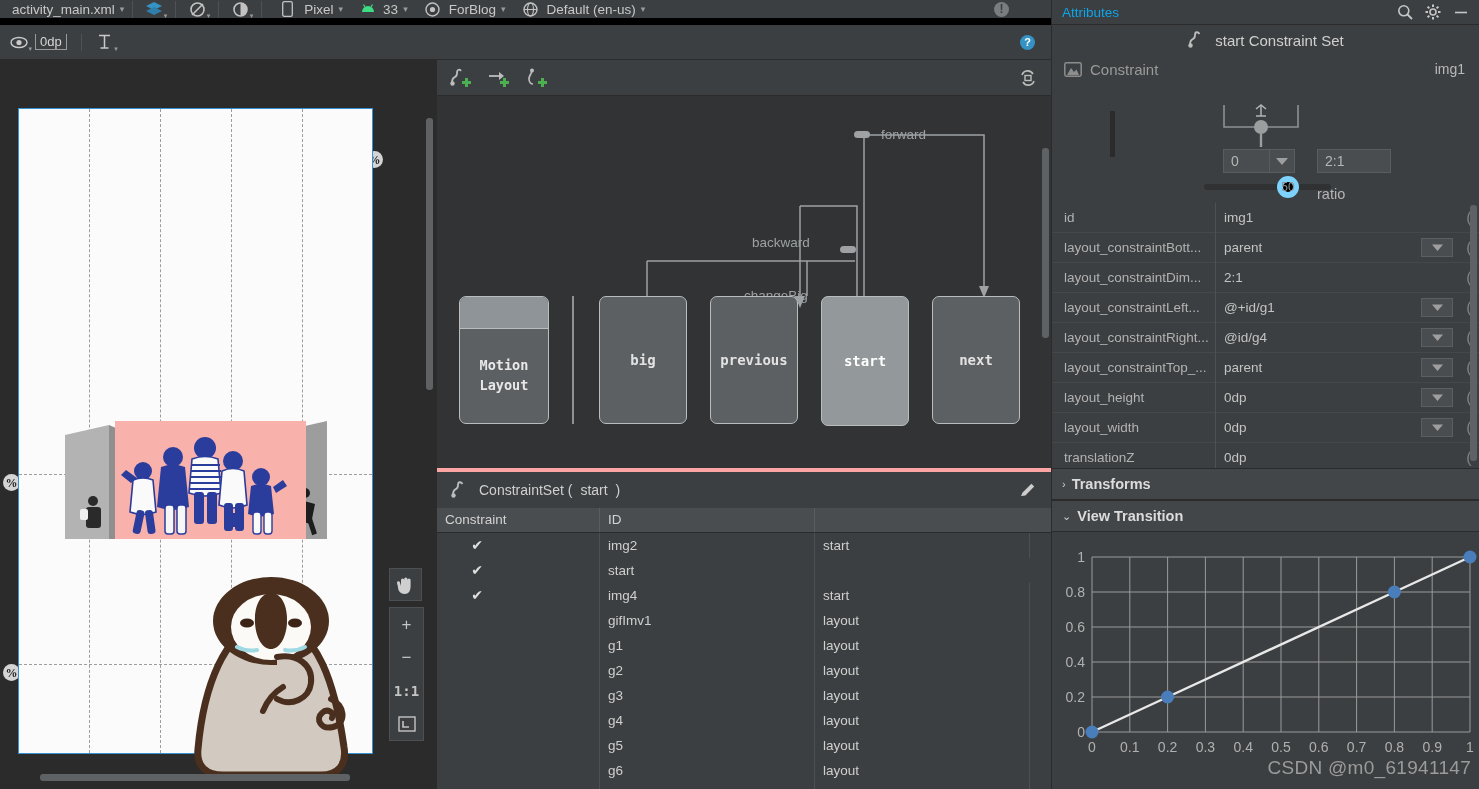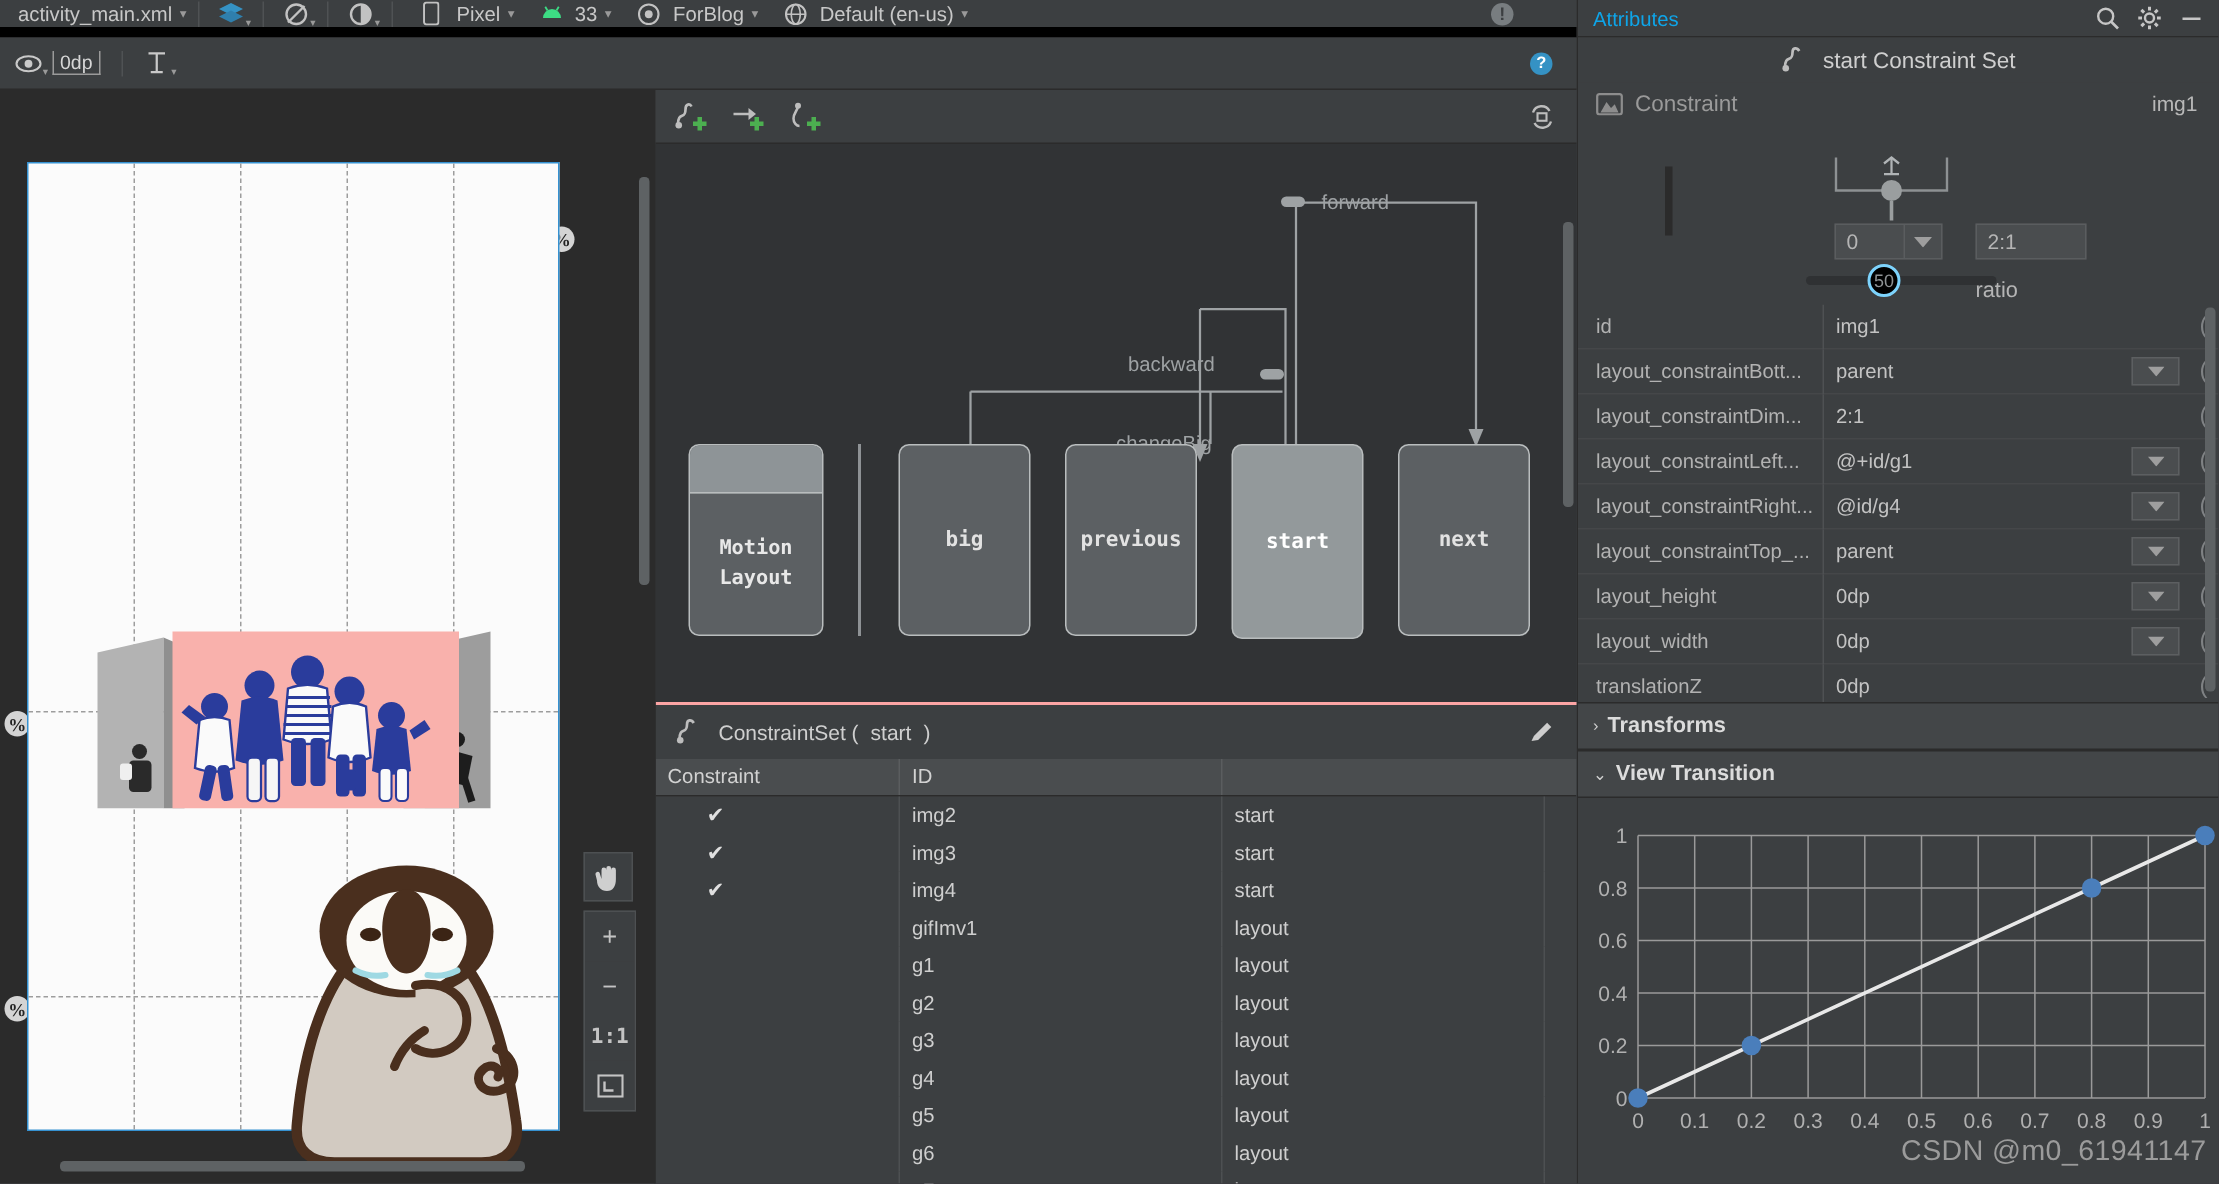--- a/index.html
+++ b/index.html
@@ -88,21 +88,21 @@
   .ml-node .cap { height: 32px; background: #8e9497; border-bottom: 1px solid #b9bdbe; }
   .ml-node .lbl { display:flex; align-items:center; justify-content:center; height: calc(100% - 33px);
                   color: #e8e8e8; font-size: 13.5px; font-weight: bold; text-align:center; line-height: 1.45;
                   font-family: "DejaVu Sans Mono", monospace;}
   .tr-label { position: absolute; color: #9ea2a4; font-size: 13.5px; white-space: nowrap; }
   .tr-pill { position: absolute; width: 16px; height: 7px; border-radius: 4px; background: #9ea2a4; }
   .node-divider { position: absolute; width: 2px; background: #8e9295; }
   .graph-vscroll { position: absolute; right: 2px; top: 52px; width: 7px; height: 190px; background: #5e6264; border-radius: 3px; }
 
   
-  .cs-pane { flex: 1; display: flex; flex-direction: column; min-height: 0; border-top: 2px solid #fca5a5; background: #3c3f41; }
+  .cs-pane { flex: 1; display: flex; flex-direction: column; min-height: 0; border-top: 4px solid #fca5a5; background: #3c3f41; }
   .cs-header { height: 36px; display: flex; align-items: center; padding: 0 12px; gap: 8px; flex: 0 0 36px; position: relative;}
   .cs-title { color: #cfcfcf; font-size: 14px; }
   .pencil { position: absolute; right: 14px; color: #c9c9c9; }
   .cs-table { flex: 1; overflow: hidden; background: #3c3f41; }
   .cs-thead { display: flex; height: 25px; background: #4a4d4f; border-bottom: 1px solid #2b2b2b; }
   .cs-th { color: #d2d2d2; font-size: 13.5px; padding: 4px 0 0 8px; border-right: 1px solid #5a5d5f; }
   .cs-row { display: flex; height: 25px; align-items: center; }
   .cs-td { font-size: 13.5px; color: #cfcfcf; padding-left: 8px; height: 25px; line-height: 25px; border-right: 1px solid #4d5052; overflow: hidden; white-space: nowrap;}
   .col-constraint { width: 163px; }
   .col-id { width: 215px; }
@@ -123,22 +123,22 @@
   .constraint-head .wid { color: #b8b8b8; font-size: 14px; }
 
   .widget-area { height: 120px; position: relative; flex: 0 0 120px; }
   .dim-combo { position: absolute; display: flex; border: 1px solid #5a5d5f; background: #4a4d4f; height: 24px; }
   .dim-combo .v { width: 45px; color: #b5b5b5; font-size: 14px; padding-left: 7px; line-height: 22px; }
   .dim-combo .arrow { width: 25px; border-left: 1px solid #5a5d5f; display:flex;align-items:center;justify-content:center; }
   .ratio-lbl { position: absolute; color: #b5b5b5; font-size: 14.5px; }
   .ratio-box { position: absolute; background: #4a4d4f; border: 1px solid #5a5d5f; height: 24px; width: 74px;
                color: #b5b5b5; font-size: 14px; padding-left: 7px; line-height: 22px; }
   .slider-track { position: absolute; height: 6px; background: #2f3133; border-radius: 3px; }
-  .slider-knob { position: absolute; width: 22px; height: 22px; border-radius: 50%; border: 2px solid #7dd3fc;
-                 background: #000000; color: #8d9193; font-size: 12px; display: flex; align-items:center; justify-content:center; }
+  .slider-knob { position: absolute; width: 22px; height: 22px; border-radius: 50%; border: 6px solid #7dd3fc;
+                 background: #000000; color: #8d9193; font-size: 12px; display: flex; align-items:center; justify-content:center;margin-left:32px; }
   .vbar-left { position: absolute; width: 5px; background: #2b2b2b; }
 
   .attr-rows { flex: 0 0 265px; overflow: hidden; position: relative; }
   .arow { display: flex; height: 30px; align-items: center; border-bottom: 1px solid #454749; }
   .arow .k { width: 163px; color: #b2b2b2; font-size: 13.5px; padding-left: 12px; white-space: nowrap; overflow: hidden; }
   .arow .v { flex: 1; color: #c3c3c3; font-size: 13.5px; padding-left: 8px; border-left: 1px solid #4e5153; height: 30px; line-height: 30px;}
   .arow .dd { width: 32px; height: 19px; background: #4a4d4f; border: 1px solid #5c5f61; display: flex;
               align-items: center; justify-content: center; margin-right: 6px; }
   .arow .brk { width: 20px; color: #7f8284; font-size: 16px; display:flex; align-items:center; justify-content:center;}
   .attr-vscroll { position: absolute; right: 2px; top: 2px; width: 7px; height: 256px; background: #5e6264; border-radius: 3px; }
@@ -531,21 +531,20 @@
               <div class="cs-th col-id">ID</div>
             </div>
             <div id="cs-body">
                 <div class="cs-row">
                   <div class="cs-td chk">✔</div>
                   <div class="cs-td col-id">img2</div>
                   <div class="cs-td col-source">start</div>
                 </div>
                 <div class="cs-row">
                   <div class="cs-td chk">✔</div>
-                  <div class="cs-td col-id">img3</div>
                   <div class="cs-td col-source">start</div>
                 </div>
                 <div class="cs-row">
                   <div class="cs-td chk">✔</div>
                   <div class="cs-td col-id">img4</div>
                   <div class="cs-td col-source">start</div>
                 </div>
                 <div class="cs-row">
                   <div class="cs-td chk"></div>
                   <div class="cs-td col-id">gifImv1</div>

